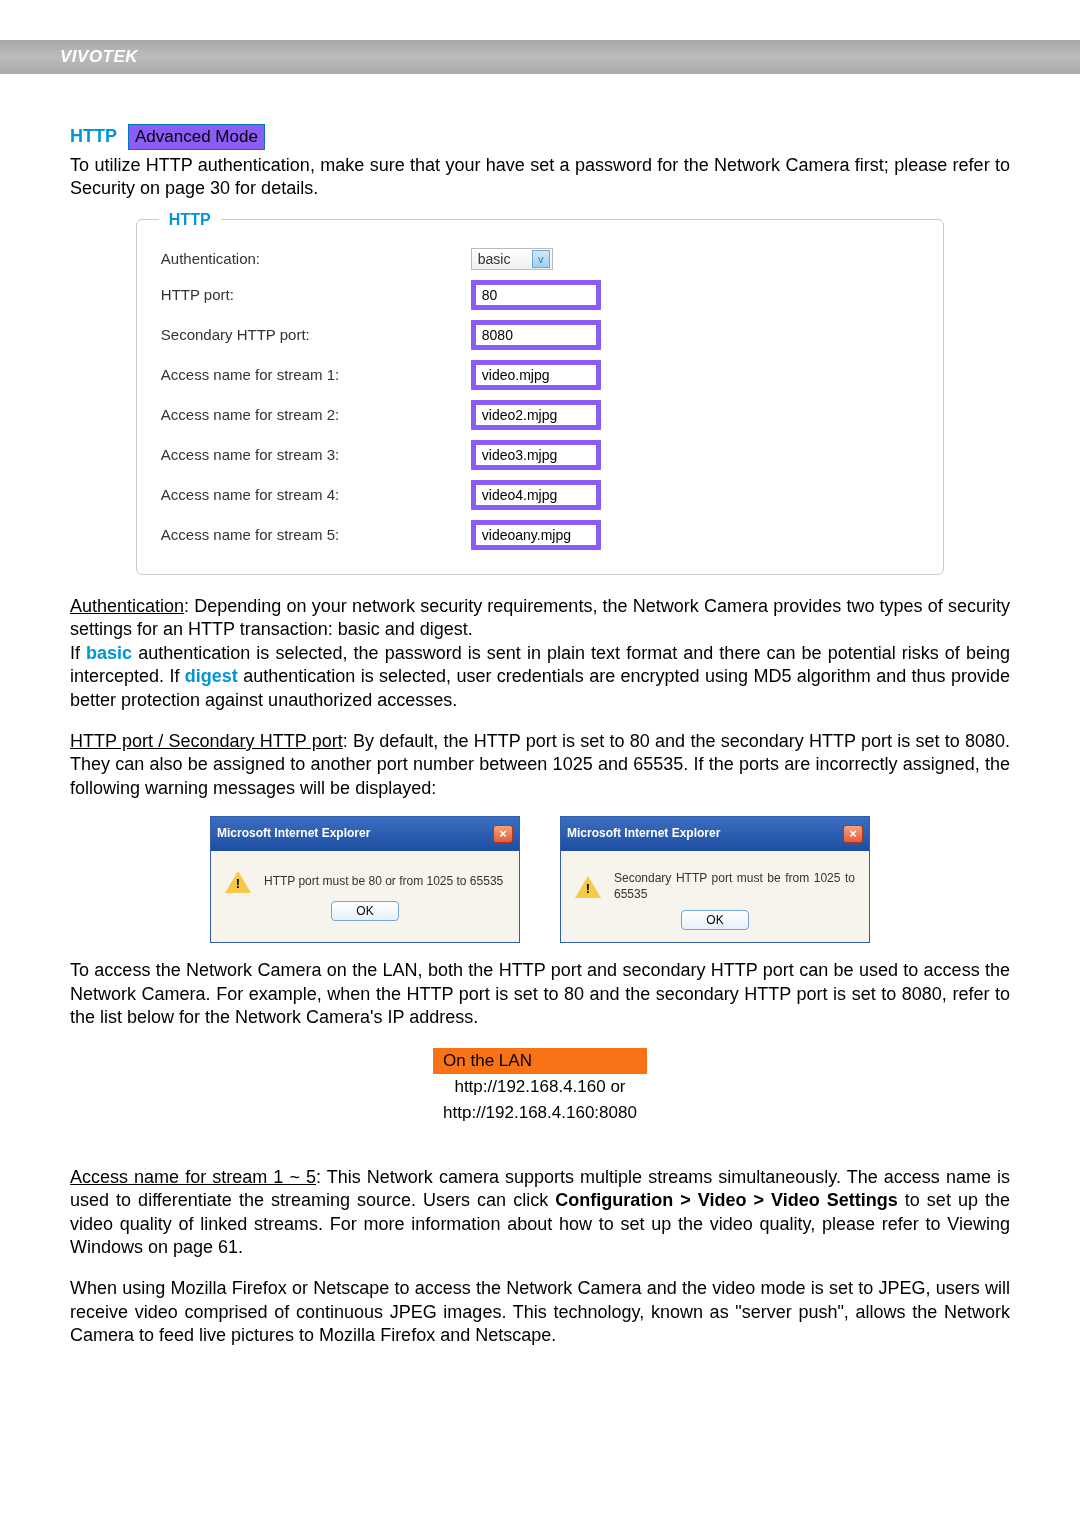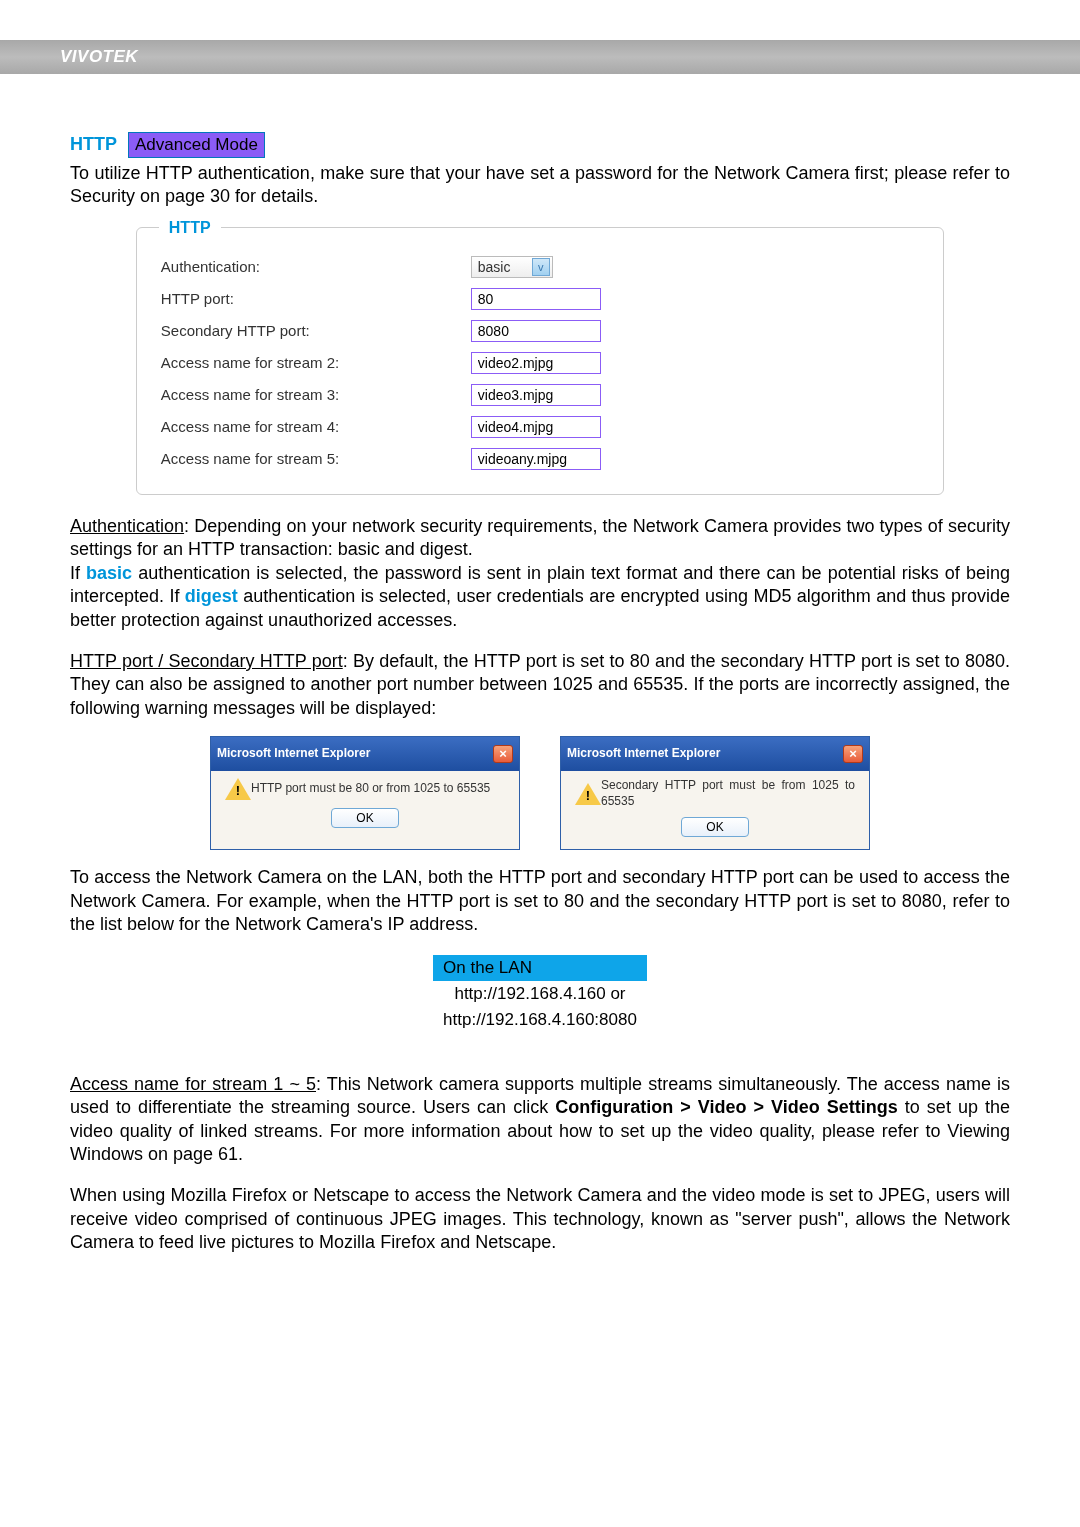--- a/index.html
+++ b/index.html
@@ -11,21 +11,21 @@
     color: #000;
   }
   .page {
     padding: 0 40px 40px 40px;
     min-height: 1527px;
     position: relative;
   }
   .header-bar {
     background: linear-gradient(to bottom, #a8a8a8 0%, #bcbcbc 50%, #a8a8a8 100%);
     height: 34px;
-    margin: 40px -40px 8px -40px;
+    margin: 40px -40px 0 -40px;
     padding-left: 60px;
     display: flex;
     align-items: center;
   }
   .brand {
     color: #fff;
     font-weight: bold;
     font-style: italic;
     font-size: 17px;
     letter-spacing: 0.5px;
@@ -75,21 +75,21 @@
   }
   .form-row {
     display: flex;
     align-items: center;
     margin: 10px 0;
     font-size: 15px;
     color: #333;
   }
   .form-label { width: 310px; }
   .form-input {
-    border: 1px solid #8b5cf6;
+    border: 5px solid #8b5cf6;
     padding: 2px 6px;
     font-size: 14px;
     width: 130px;
     background: #fff;
   }
   .form-select {
     display: flex;
     align-items: center;
     border: 1px solid #bbb;
     background: linear-gradient(#fff,#eee);
@@ -138,22 +138,22 @@
     width: 20px; height: 18px;
     background: linear-gradient(#f7a27a,#e85c3a);
     border: 1px solid #b03a1a;
     border-radius: 3px;
     display: flex; align-items: center; justify-content: center;
     color: #fff; font-weight: bold; font-size: 13px;
   }
   .ie-body {
     display: flex;
     align-items: center;
-    gap: 0;
-    padding: 7px 14px 8px 14px;
+    gap: 13px;
+    padding: 20px 14px 8px 14px;
     color: #333;
     font-size: 12px;
   }
   .warn-icon {
     width: 0; height: 0;
     border-left: 13px solid transparent;
     border-right: 13px solid transparent;
     border-bottom: 22px solid #f7c948;
     position: relative;
   }
@@ -179,21 +179,21 @@
     background: linear-gradient(#fff,#e8f0fa);
     padding: 2px 24px;
     font-size: 12px;
   }
   .lan-table {
     margin: 18px auto 0 auto;
     border-collapse: collapse;
     font-size: 17px;
   }
   .lan-table th {
-    background: #0ea5e9;
+    background: #f97316;
     text-align: left;
     font-weight: normal;
     padding: 2px 10px;
     border: none;
   }
   .lan-table td {
     padding: 2px 10px;
     text-align: center;
   }
   .footer {
@@ -237,20 +237,24 @@
         <div class="form-row">
           <div class="form-label">HTTP port:</div>
           <input class="form-input" value="80" style="">
         </div>
 
         <div class="form-row">
           <div class="form-label">Secondary HTTP port:</div>
           <input class="form-input" value="8080" style="">
         </div>
 
+        <div class="form-row">
+          <div class="form-label">Access name for stream 1:</div>
+          <input class="form-input" value="video.mjpg" style="">
+        </div>
 
         <div class="form-row">
           <div class="form-label">Access name for stream 2:</div>
           <input class="form-input" value="video2.mjpg" style="">
         </div>
 
         <div class="form-row">
           <div class="form-label">Access name for stream 3:</div>
           <input class="form-input" value="video3.mjpg" style="">
         </div>

